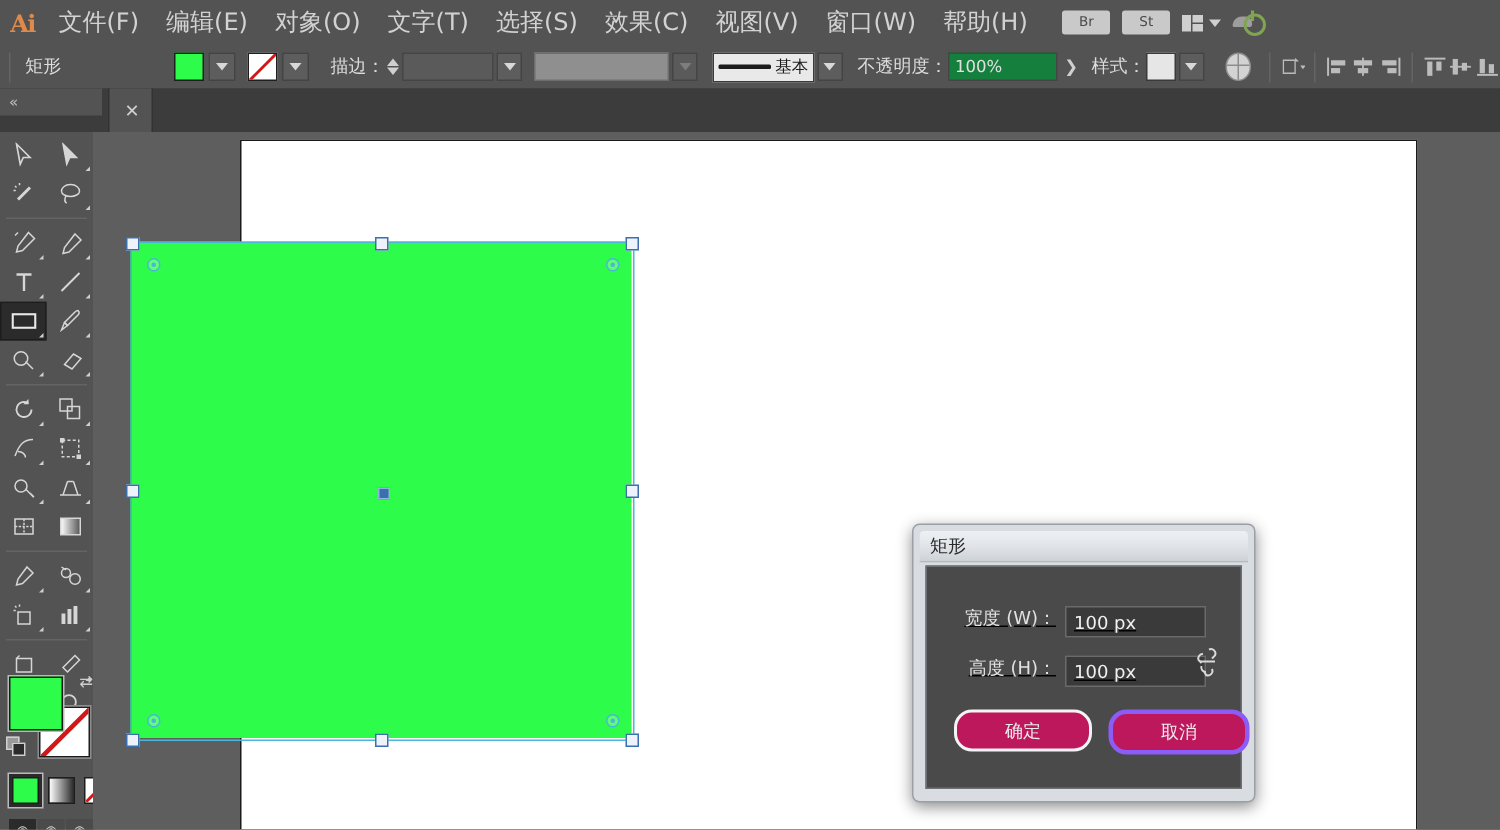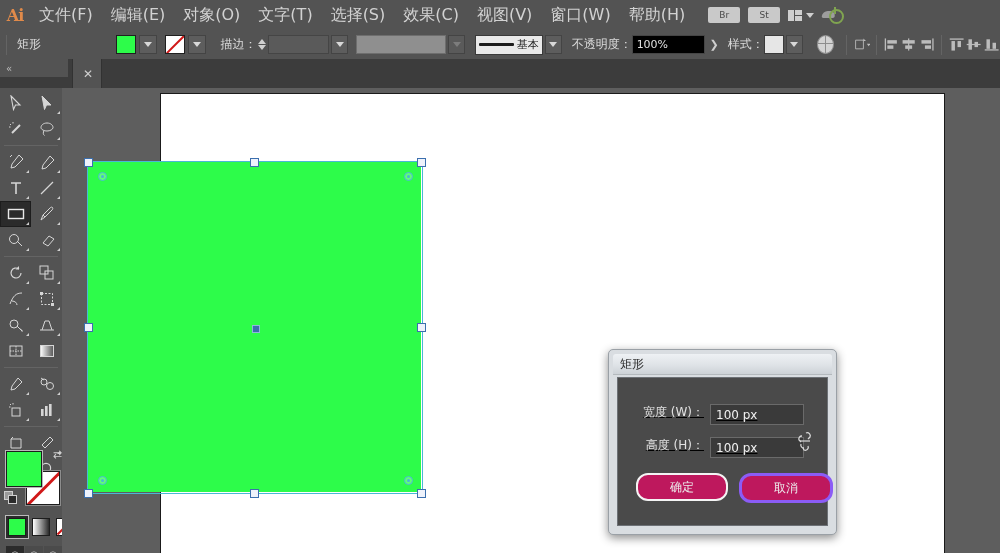--- a/index.html
+++ b/index.html
@@ -96,21 +96,21 @@
     display:flex; align-items:center; padding:0 4px; color:#dcdcdc; font-size:11px;
   }
   .cb-field.wide { width:56px; }
   .cb-field.gray { background:#8f8f8f; border-color:#6e6e6e; width:88px; }
   .brush-box {
     width:66px;height:18px;background:#e9e9e9;border:1px solid #3a3a3a;
     display:flex; align-items:center; gap:3px; padding:0 3px; color:#1c1c1c; font-size:11px;
   }
   .brush-line { width:35px;height:3px;background:#1c1c1c;border-radius:1px; }
   .opacity-field {
-    width:70px;height:17px;background:#000000;border:1px solid #454545;
+    width:70px;height:17px;background:#15803d;border:1px solid #454545;
     display:flex; align-items:center; padding:0 4px; color:#e0e0e0; font-size:11px;
   }
   .op-arrow { color:#cfcfcf; font-size:11px; margin-left:4px; }
   .style-box { width:20px;height:17px;background:#e6e6e6;border:1px solid #3a3a3a; }
   .globe {
     width:17px;height:17px;border-radius:50%;background:#d3d3d3;
     position:relative; border:1px solid #8d8d8d;
   }
   .globe:before{content:"";position:absolute;left:7px;top:0;width:1px;height:100%;background:#8d8d8d;}
   .globe:after{content:"";position:absolute;top:7px;left:0;width:100%;height:1px;background:#8d8d8d;}

